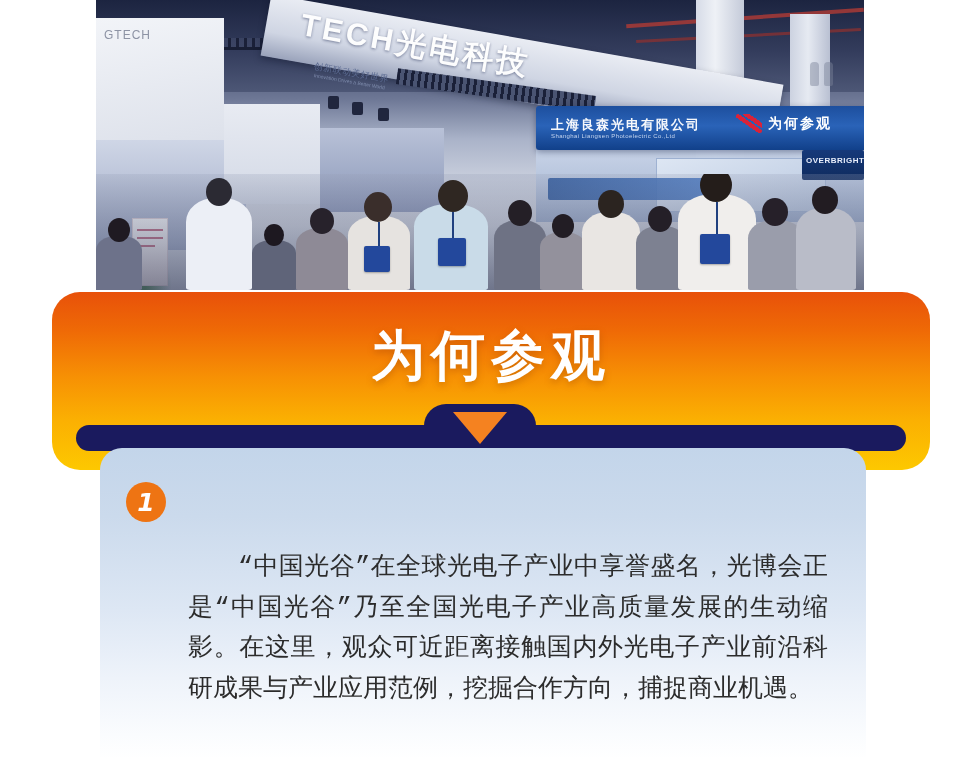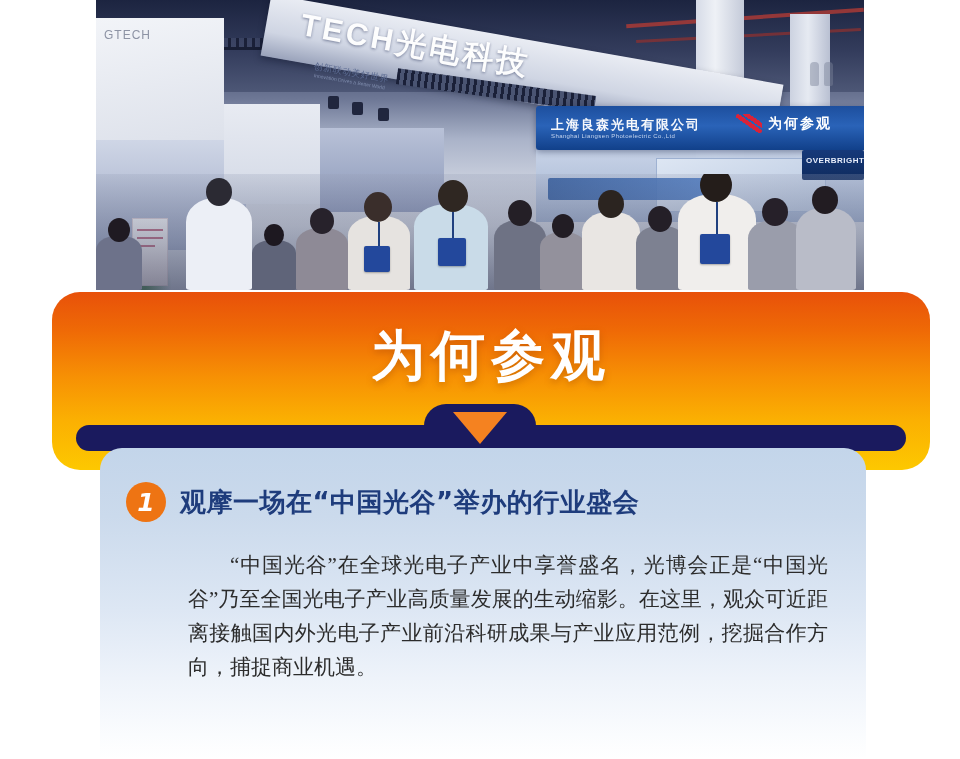--- a/index.html
+++ b/index.html
@@ -259,23 +259,23 @@
     font-style:italic; line-height:1;
     font-family:"DejaVu Sans","Liberation Sans",sans-serif;
   }
   .head-text {
     font-size:26px; font-weight:bold; color:#1e3c7c;
     letter-spacing:.5px; white-space:nowrap;
     font-family:"DejaVu Sans","Liberation Sans",sans-serif;
   }
   .panel-body {
     position:absolute; left:88px; top:100px; width:640px;
-    font-size:21px; line-height:1.62; color:#2c2c2c;
+    font-size:25px; line-height:1.62; color:#2c2c2c;
     text-align:justify; text-indent:2em;
-    font-family:Liberation Serif, serif;
+    font-family:Liberation Mono, monospace;
   }
 </style>
 </head>
 <body>
 
 <div id="stage">
 
   <div class="photo">
     <div class="photo-sky"></div>
     <div class="ceil2"></div>
@@ -388,18 +388,17 @@
 
   <div class="navy-band"></div>
   <div class="navy-bump-l"></div>
   <div class="navy-bump"></div>
   <div class="navy-bump-r"></div>
   <div class="arrow-down"></div>
 
   <div class="panel">
     <div class="panel-head">
       <div class="num-badge">1</div>
-      <div class="head-text">观摩一场在“中国光谷”举办的行业盛会</div>
     </div>
     <div class="panel-body">“中国光谷”在全球光电子产业中享誉盛名，光博会正是“中国光谷”乃至全国光电子产业高质量发展的生动缩影。在这里，观众可近距离接触国内外光电子产业前沿科研成果与产业应用范例，挖掘合作方向，捕捉商业机遇。</div>
   </div>
 
 </div>
 
 </body></html>

